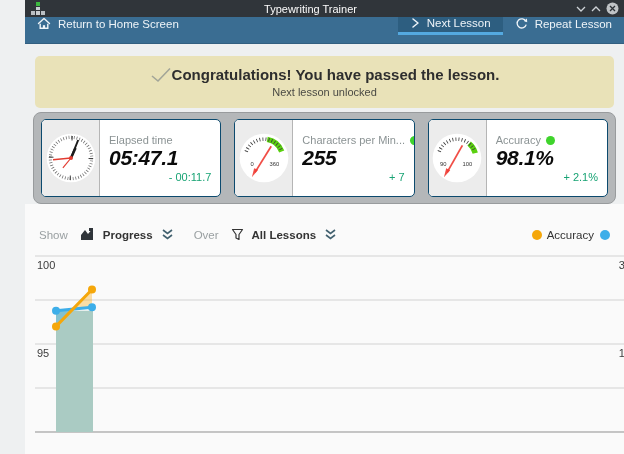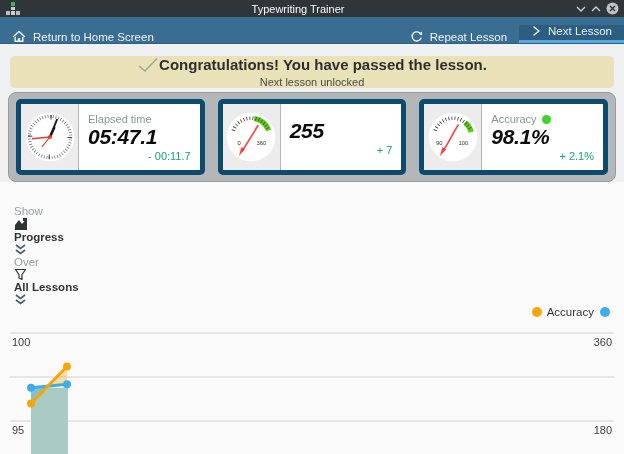--- a/index.html
+++ b/index.html
@@ -1,51 +1,51 @@
 <!DOCTYPE html>
 <html><head>
 <meta charset="utf-8">
 <style>
   * { margin:0; padding:0; box-sizing:border-box; }
   html,body { width:624px; height:454px; }
   body { font-family:"Liberation Sans","DejaVu Sans",sans-serif; background:#eef0f1; overflow:hidden; }
-  .window { width:624px; height:454px; display:flex; flex-direction:column; background:#eef0f1; }
+  .window { width:624px; height:454px; display:flex; flex-direction:column; background:#eef0f1;padding-left:25px; }
 
   
   .titlebar { height:17px; background:#30353a; display:flex; align-items:center; padding:0 5px; flex:0 0 auto; }
   .app-icon { width:14px; height:13px; position:relative; margin-left:1px; }
   .app-icon .k { position:absolute; }
   .titlebar-title { flex:1; text-align:center; color:#fcfcfc; font-size:11px; }
   .win-btns { display:flex; align-items:center; gap:5px; }
 
   
-  .toolbar { height:27px; background:#3a6d92; display:flex; align-items:flex-end; color:#eef4f8; font-size:11.5px; flex:0 0 auto; border-bottom:1px solid rgba(0,0,0,0.12); }
+  .toolbar { height:27px; background:#3a6d92; display:flex; align-items:flex-start; color:#eef4f8; font-size:11.5px; flex:0 0 auto; border-bottom:1px solid rgba(0,0,0,0.12); }
   .tb-item { display:flex; align-items:center; gap:7px; padding:0 12px; cursor:default; }
   .tb-spacer { flex:1; }
   .tb-next { background:#2d5e80; border-bottom:3px solid #54a9e0; padding-bottom:3px; }
 
   
   .banner { margin:12px 10px 0 10px; height:52px; background:#e9e2b8; border-radius:5px; display:flex; flex-direction:column; align-items:center; justify-content:center; gap:3px; }
   .banner-title-row { display:flex; align-items:center; gap:0; }
   .banner-title { font-size:15px; font-weight:600; color:#2e2e2e; }
   .banner-sub { font-size:11px; color:#4a4a44; }
 
   
   .stats { margin:4px 8px 0 8px; height:92px; background:#b4b7b9; border:1px solid #989b9d; border-radius:8px; padding:6px 7px; display:flex; gap:13px; }
-  .card { flex:1; background:#ffffff; border:5px solid #0c4a6e; border-radius:5px; display:flex; overflow:hidden; }
+  .card { flex:1; background:#ffffff; border:1px solid #0c4a6e; border-radius:5px; display:flex; overflow:hidden; }
   .gauge-panel { width:58px; flex:0 0 auto; background:#ececec; border-right:1px solid #b5b5b5; display:flex; align-items:center; justify-content:center; }
   .card-body { flex:1; padding:5px 9px 4px 9px; display:flex; flex-direction:column; justify-content:center; min-width:0; }
   .card-title-row { display:flex; align-items:center; font-size:11px; color:#8b9394; white-space:nowrap; }
   .status-dot { width:9px; height:9px; border-radius:50%; background:#3fd42c; margin-left:5px; flex:0 0 auto; }
   .card-value { font-size:21px; font-weight:bold; color:#0b0b0b; line-height:1.15; letter-spacing:-0.3px;font-style:italic; }
   .card-delta { font-size:11px; color:#18a374;text-align:right; }
 
   
   .lower { flex:1; background:#fafafa; display:flex; flex-direction:column; }
-  .filter-row { margin:23px 14px 0 14px; display:flex; align-items:flex-start; font-size:11.5px; color:#3a3a3a;flex-direction:column; }
+  .filter-row { margin:23px 14px 0 14px; display:flex; align-items:flex-end; font-size:11.5px; color:#3a3a3a; }
   .muted { color:#9aa0a2; }
   .filter-val { font-weight:600; color:#333; }
   .fgap { width:12px; } .fgap-s { width:8px; }
   .legend { margin-left:auto; display:flex; align-items:center; gap:6px; font-size:11.5px; color:#333; }
   .legend-item { display:flex; align-items:center; gap:5px; }
   .legend-dot { width:10px; height:10px; border-radius:50%; }
   .chart-wrap { margin-top:8px; }
   #chart-svg { display:block; }
 
   svg.ic { display:block; }
@@ -81,32 +81,32 @@
   <div class="toolbar">
     <div class="tb-item">
       <svg class="ic" width="14" height="13" viewBox="0 0 14 13">
         <path d="M1.5 6.5 L7 1.5 L12.5 6.5" fill="none" stroke="#eef4f8" stroke-width="1.4" stroke-linecap="round" stroke-linejoin="round"></path>
         <path d="M3.2 6.8 V11.3 H10.8 V6.8" fill="none" stroke="#eef4f8" stroke-width="1.4"></path>
         <rect x="5.9" y="8.2" width="2.2" height="3.1" fill="#eef4f8"></rect>
       </svg>
       <span>Return to Home Screen</span>
     </div>
     <div class="tb-spacer"></div>
-    <div class="tb-item">
-      <svg class="ic" width="13" height="13" viewBox="0 0 13 13">
-        <path d="M10.8 4.2 A4.6 4.6 0 1 0 11.2 7.6" fill="none" stroke="#eef4f8" stroke-width="1.3"></path>
-        <polygon points="11.9,1.6 12.2,5.2 8.8,4.1" fill="#eef4f8"></polygon>
-      </svg>
-      <span>Repeat Lesson</span>
-    </div>
     <div class="tb-item tb-next">
       <svg class="ic" width="10" height="12" viewBox="0 0 10 12">
           <polyline points="3,2 8,6 3,10" fill="none" stroke="#eef4f8" stroke-width="1.5" stroke-linecap="round" stroke-linejoin="round"></polyline>
         </svg>
       <span>Next Lesson</span>
+    </div>
+    <div class="tb-item">
+      <svg class="ic" width="13" height="13" viewBox="0 0 13 13">
+        <path d="M10.8 4.2 A4.6 4.6 0 1 0 11.2 7.6" fill="none" stroke="#eef4f8" stroke-width="1.3"></path>
+        <polygon points="11.9,1.6 12.2,5.2 8.8,4.1" fill="#eef4f8"></polygon>
+      </svg>
+      <span>Repeat Lesson</span>
     </div>
   </div>
 
   <div class="banner">
     <div class="banner-title-row">
       <svg class="ic" width="22" height="16" viewBox="0 0 22 16">
           <polyline points="2,9 8,14 20,1.5" fill="none" stroke="#a2a598" stroke-width="1.6"></polyline>
         </svg>
       <span class="banner-title">Congratulations! You have passed the lesson.</span>
     </div>
@@ -143,20 +143,24 @@
           <circle cx="30" cy="36" r="27" fill="#ffffff"></circle>
           <path d="M 33.6 15.3 A 21 21 0 0 1 49.7 28.8" fill="none" stroke="#5ad10f" stroke-width="6"></path>
           <path d="M 10.3 28.8 A 21 21 0 0 1 49.7 28.8" fill="none" stroke="#3c3c3c" stroke-width="4" stroke-dasharray="0.9 2.5"></path>
           <text x="15" y="45" font-size="6.5" fill="#333">0</text>
           <text x="36" y="45" font-size="6.5" fill="#333">360</text>
           <line x1="38" y1="23" x2="20" y2="52" stroke="#ef3b33" stroke-width="2" opacity="0.9"></line>
           <polygon points="16.5,57.5 23.5,49 19,47.5" fill="#ef3b33" opacity="0.9"></polygon>
         </svg>
       </div>
       <div class="card-body">
+        <div class="card-title-row">
+            <span>Characters per Min...</span>
+            <span class="status-dot" style="background: rgb(63, 212, 44);"></span>
+          </div>
         <div class="card-value">255</div>
         <div class="card-delta">+ 7</div>
       </div>
     </div>
 
     <div class="card">
       <div class="gauge-panel">
         <svg class="ic" width="54" height="66" viewBox="0 0 60 72">
           <circle cx="30" cy="36" r="27" fill="#ffffff"></circle>
           <path d="M 43.5 19.9 A 21 21 0 0 1 50.3 30.6" fill="none" stroke="#5ad10f" stroke-width="6"></path>

